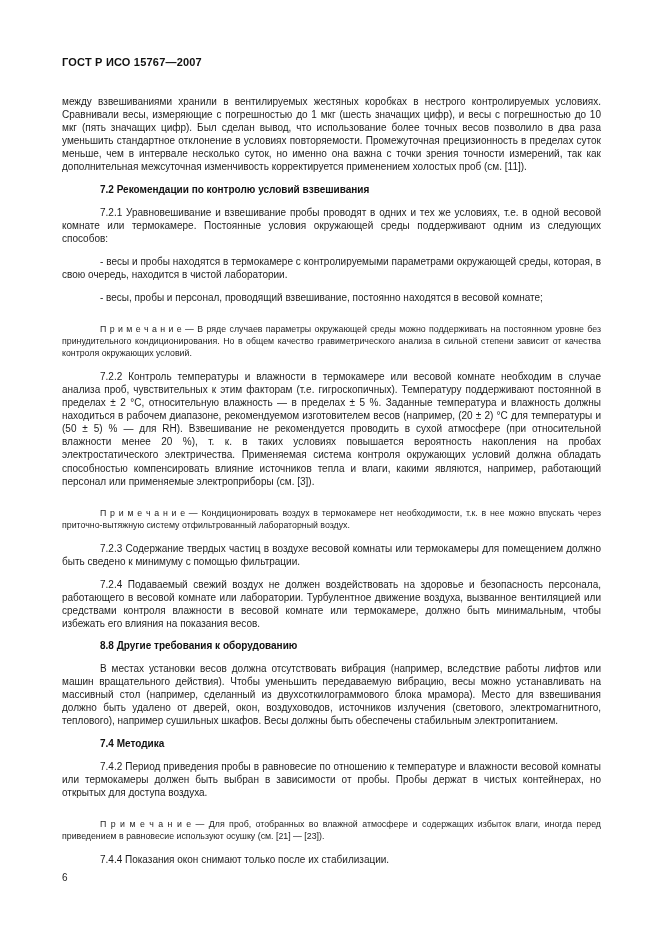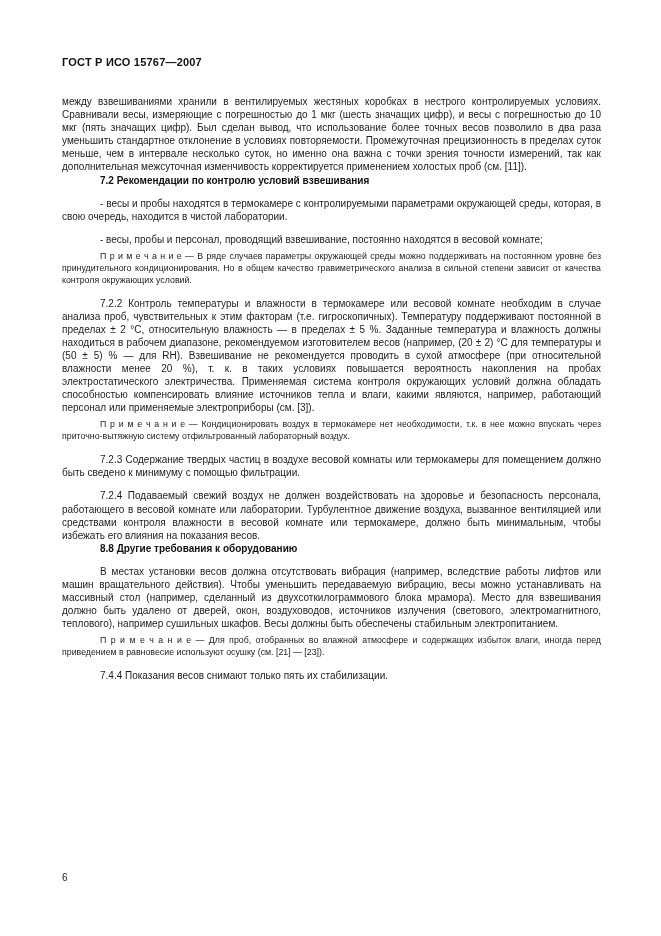--- a/index.html
+++ b/index.html
@@ -32,29 +32,30 @@
     text-align: justify;
     color: #1c1c1c;
     margin-top: 10px;
   }
   p.indent { text-indent: 38px; }
   p.note {
     font-size: 8.8px;
     line-height: 11.9px;
     text-align: justify;
     text-indent: 38px;
-    margin-top: 5px;
+    margin-top: 20px;
     margin-bottom: 5px;
     color: #222;
   }
   h2.section {
     font-size: 10px;
     line-height: 13px;
     font-weight: bold;
     padding-left: 38px;
+    margin-top: 9px;
     margin-bottom: 7px;
     color: #111;
   }
   .page-number {
     position: absolute;
     left: 62px;
     top: 872px;
     font-size: 10px;
     color: #1c1c1c;
   }
@@ -64,38 +65,41 @@
 
 <div class="page">
   <div class="content">
 
     <div class="doc-header">ГОСТ Р ИСО 15767—2007</div>
 
     <p class="body">между взвешиваниями хранили в вентилируемых жестяных коробках в нестрого контролируемых условиях. Сравнивали весы, измеряющие с погрешностью до 1 мкг (шесть значащих цифр), и весы с погрешностью до 10 мкг (пять значащих цифр). Был сделан вывод, что использование более точных весов позволило в два раза уменьшить стандартное отклонение в условиях повторяемости. Промежуточная прецизионность в пределах суток меньше, чем в интервале несколько суток, но именно она важна с точки зрения точности измерений, так как дополнительная межсуточная изменчивость корректируется применением холостых проб (см. [11]).</p>
 
     <h2 class="section">7.2 Рекомендации по контролю условий взвешивания</h2>
 
+    <p class="body indent">7.2.1 Уравновешивание и взвешивание пробы проводят в одних и тех же условиях, т.е. в одной весовой комнате или термокамере. Постоянные условия окружающей среды поддерживают одним из следующих способов:</p>
     <p class="body indent">- весы и пробы находятся в термокамере с контролируемыми параметрами окружающей среды, которая, в свою очередь, находится в чистой лаборатории.</p>
     <p class="body indent">- весы, пробы и персонал, проводящий взвешивание, постоянно находятся в весовой комнате;</p>
 
     <p class="note">П р и м е ч а н и е — В ряде случаев параметры окружающей среды можно поддерживать на постоянном уровне без принудительного кондиционирования. Но в общем качество гравиметрического анализа в сильной степени зависит от качества контроля окружающих условий.</p>
 
     <p class="body indent">7.2.2 Контроль температуры и влажности в термокамере или весовой комнате необходим в случае анализа проб, чувствительных к этим факторам (т.е. гигроскопичных). Температуру поддерживают постоянной в пределах ± 2 °С, относительную влажность — в пределах ± 5 %. Заданные температура и влажность должны находиться в рабочем диапазоне, рекомендуемом изготовителем весов (например, (20 ± 2) °С для температуры и (50 ± 5) % — для RH). Взвешивание не рекомендуется проводить в сухой атмосфере (при относительной влажности менее 20 %), т. к. в таких условиях повышается вероятность накопления на пробах электростатического электричества. Применяемая система контроля окружающих условий должна обладать способностью компенсировать влияние источников тепла и влаги, какими являются, например, работающий персонал или применяемые электроприборы (см.  [3]).</p>
 
     <p class="note">П р и м е ч а н и е — Кондиционировать воздух в термокамере нет необходимости, т.к. в нее можно впускать через приточно-вытяжную систему отфильтрованный лабораторный воздух.</p>
 
     <p class="body indent">7.2.3 Содержание твердых частиц в воздухе весовой комнаты или термокамеры для помещением должно быть сведено к минимуму с помощью фильтрации.</p>
     <p class="body indent">7.2.4 Подаваемый свежий воздух не должен воздействовать на здоровье и безопасность персонала, работающего в весовой комнате или лаборатории. Турбулентное движение воздуха, вызванное вентиляцией или средствами контроля влажности в весовой комнате или термокамере, должно быть минимальным, чтобы избежать его влияния на показания весов.</p>
 
     <h2 class="section">8.8 Другие требования к оборудованию</h2>
 
     <p class="body indent">В местах установки весов должна отсутствовать вибрация (например, вследствие работы лифтов или машин вращательного действия). Чтобы уменьшить передаваемую вибрацию, весы можно устанавливать на массивный стол (например, сделанный из двухсоткилограммового блока мрамора). Место для взвешивания должно быть удалено от дверей, окон, воздуховодов, источников излучения (светового, электромагнитного, теплового), например сушильных шкафов. Весы должны быть обеспечены стабильным электропитанием.</p>
 
+    <h2 class="section">7.4 Методика</h2>
 
+    <p class="body indent">7.4.2 Период приведения пробы в равновесие по отношению к температуре и влажности весовой комнаты или термокамеры должен быть выбран в зависимости от пробы. Пробы держат в чистых контейнерах, но открытых для доступа воздуха.</p>
 
     <p class="note">П р и м е ч а н и е — Для проб, отобранных во влажной атмосфере и содержащих избыток влаги, иногда перед приведением в равновесие используют осушку (см.  [21] — [23]).</p>
 
-    <p class="body indent">7.4.4 Показания весов снимают только пять их стабилизации.</p>
+    <p class="body indent">7.4.4 Показания окон снимают только после их стабилизации.</p>
 
   </div>
 
   <div class="page-number">6</div>
 </div>
 
 </body></html>

